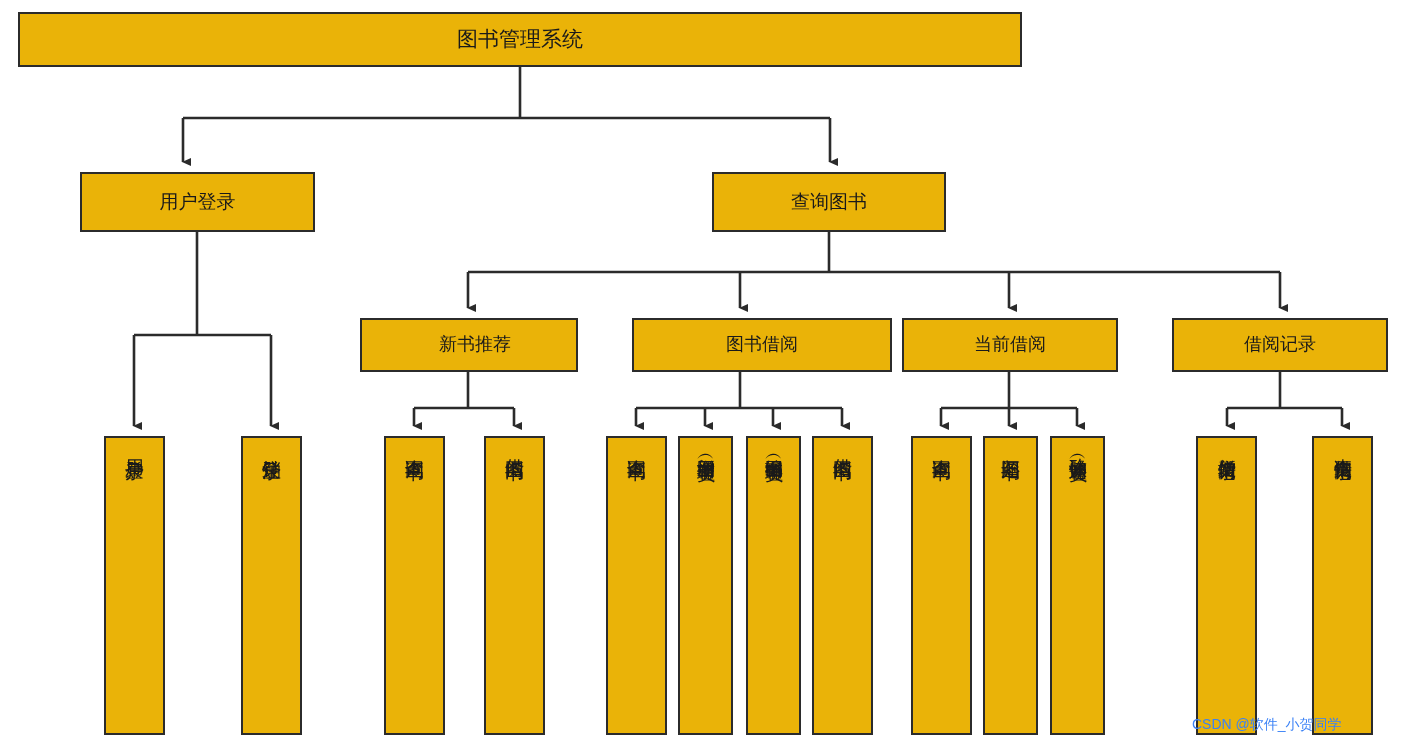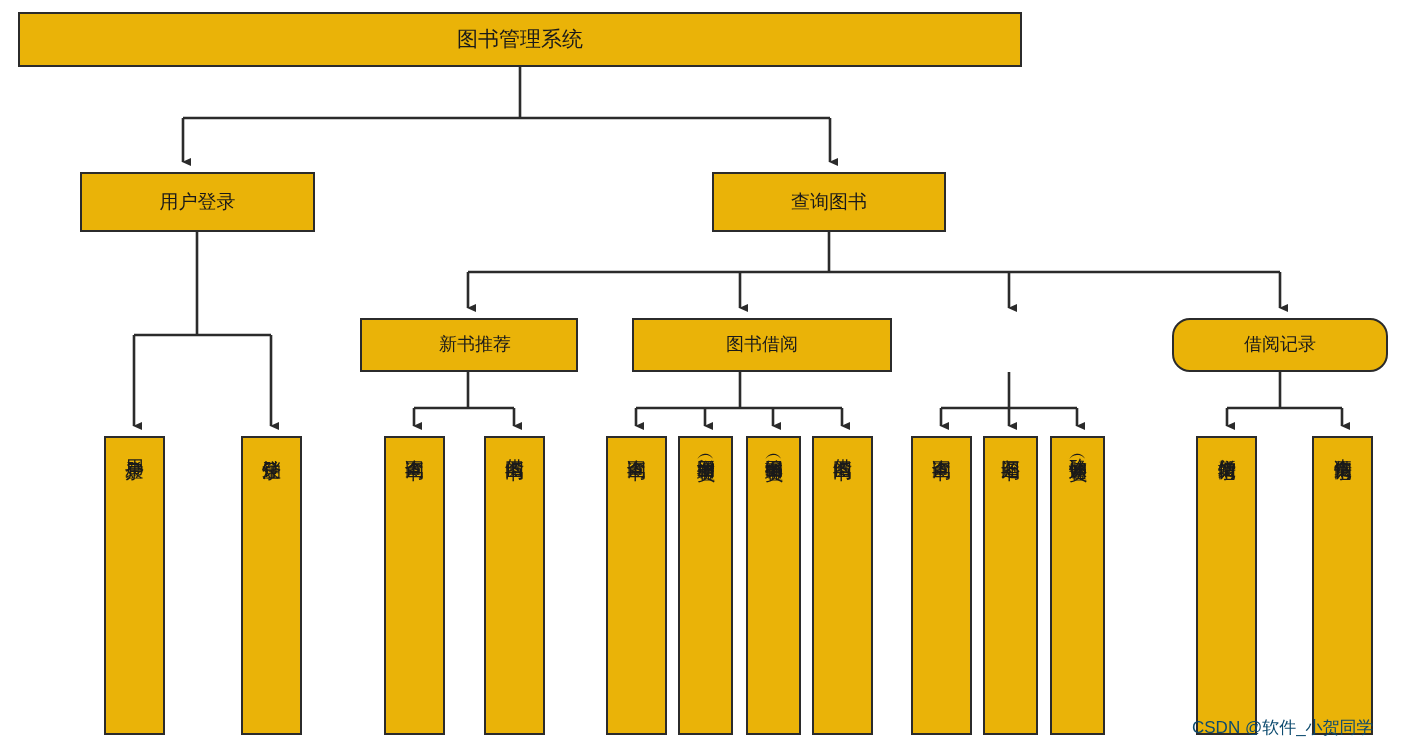--- a/index.html
+++ b/index.html
@@ -62,22 +62,22 @@
     font-size: 19px;
     line-height: 1.05;
     letter-spacing: 1px;
     white-space: nowrap;
   }
   .node.leaf.leaf-tall .node-label {
     font-size: 18px;
   }
   .watermark {
     position: absolute;
-    color: #0c4a6e;
-    font-size: 17px;
+    color: #3b82f6;
+    font-size: 14px;
     white-space: nowrap;
     user-select: none;
   }
 </style>
 </head>
 <body>
 
 <div id="diagram-root">
 
   <svg class="edge-layer" viewBox="0 0 1405 747" xmlns="http://www.w3.org/2000/svg">
@@ -140,21 +140,24 @@
   <div class="node level-1" style="left:712px; top:172px; width:234px; height:60px;">
     <span class="node-label">查询图书</span>
   </div>
 
   <div class="node level-2" style="left:360px; top:318px; width:218px; height:54px;padding-left:12px;">
     <span class="node-label">新书推荐</span>
   </div>
   <div class="node level-2" style="left:632px; top:318px; width:260px; height:54px;">
     <span class="node-label">图书借阅</span>
   </div>
-  <div class="node level-2" style="left:1172px; top:318px; width:216px; height:54px;border-radius:18px;">
+  <div class="node level-2" style="left:902px; top:318px; width:216px; height:54px;">
+    <span class="node-label">当前借阅</span>
+  </div>
+  <div class="node level-2" style="left:1172px; top:318px; width:216px; height:54px;">
     <span class="node-label">借阅记录</span>
   </div>
 
   <div class="node leaf" style="left:104px; top:436px; width:61px; height:299px;">
     <span class="node-label">用户登录</span>
   </div>
   <div class="node leaf" style="left:241px; top:436px; width:61px; height:299px;">
     <span class="node-label">注销登录</span>
   </div>
 

